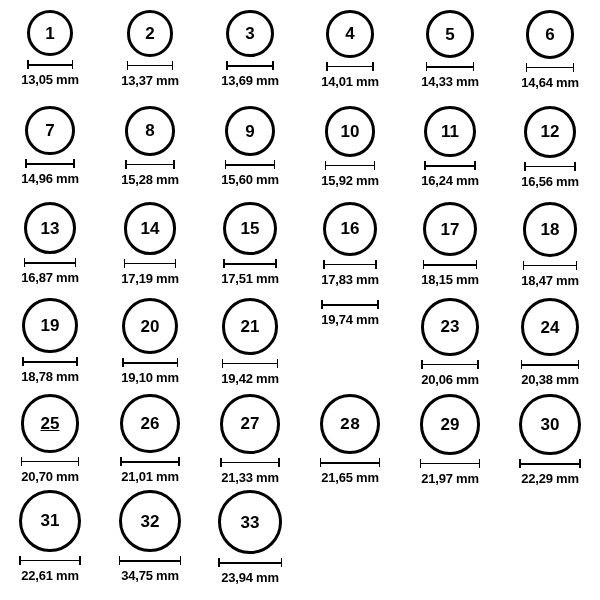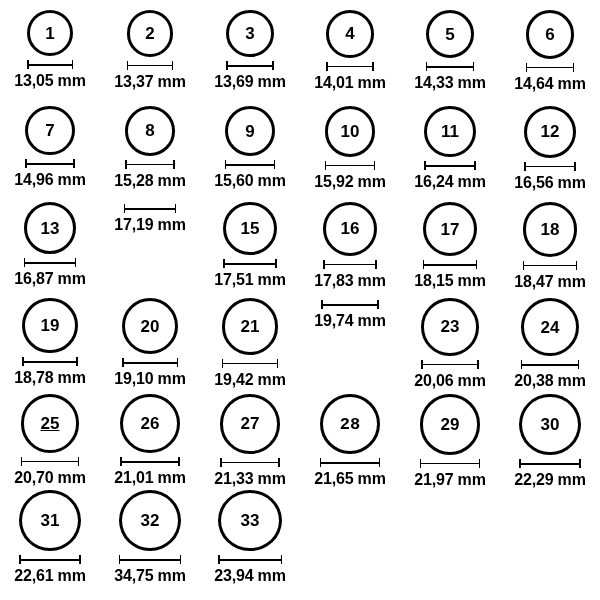--- a/index.html
+++ b/index.html
@@ -70,21 +70,21 @@
   .measure .tick {
     position: absolute;
     top: 0px;
     width: 1.5px;
     height: 9px;
     background: #000000;
   }
   .measure .tick.left { left: 0; }
   .measure .tick.right { right: 0; }
   .mm-label {
-    font-size: 16px;
+    font-size: 13px;
     font-weight: bold;
     line-height: 1;
     margin-top: 3px;
     white-space: nowrap;
     color: #000000;
     letter-spacing: -0.2px;
   }
 </style>
 </head>
 <body>
@@ -228,20 +228,23 @@
           <span class="ring-size">13</span>
         </div>
         <div class="measure" style="width: 52.314px;">
           <div class="bar"></div>
           <div class="tick left"></div>
           <div class="tick right"></div>
         </div>
         <div class="mm-label">16,87 mm</div>
       </div>
       <div class="cell">
+        <div class="ring" style="width: 52.843px; height: 52.843px;">
+          <span class="ring-size">14</span>
+        </div>
         <div class="measure" style="width: 52.843px;">
           <div class="bar"></div>
           <div class="tick left"></div>
           <div class="tick right"></div>
         </div>
         <div class="mm-label">17,19 mm</div>
       </div>
       <div class="cell">
         <div class="ring" style="width: 53.3719px; height: 53.3719px;">
           <span class="ring-size">15</span>

